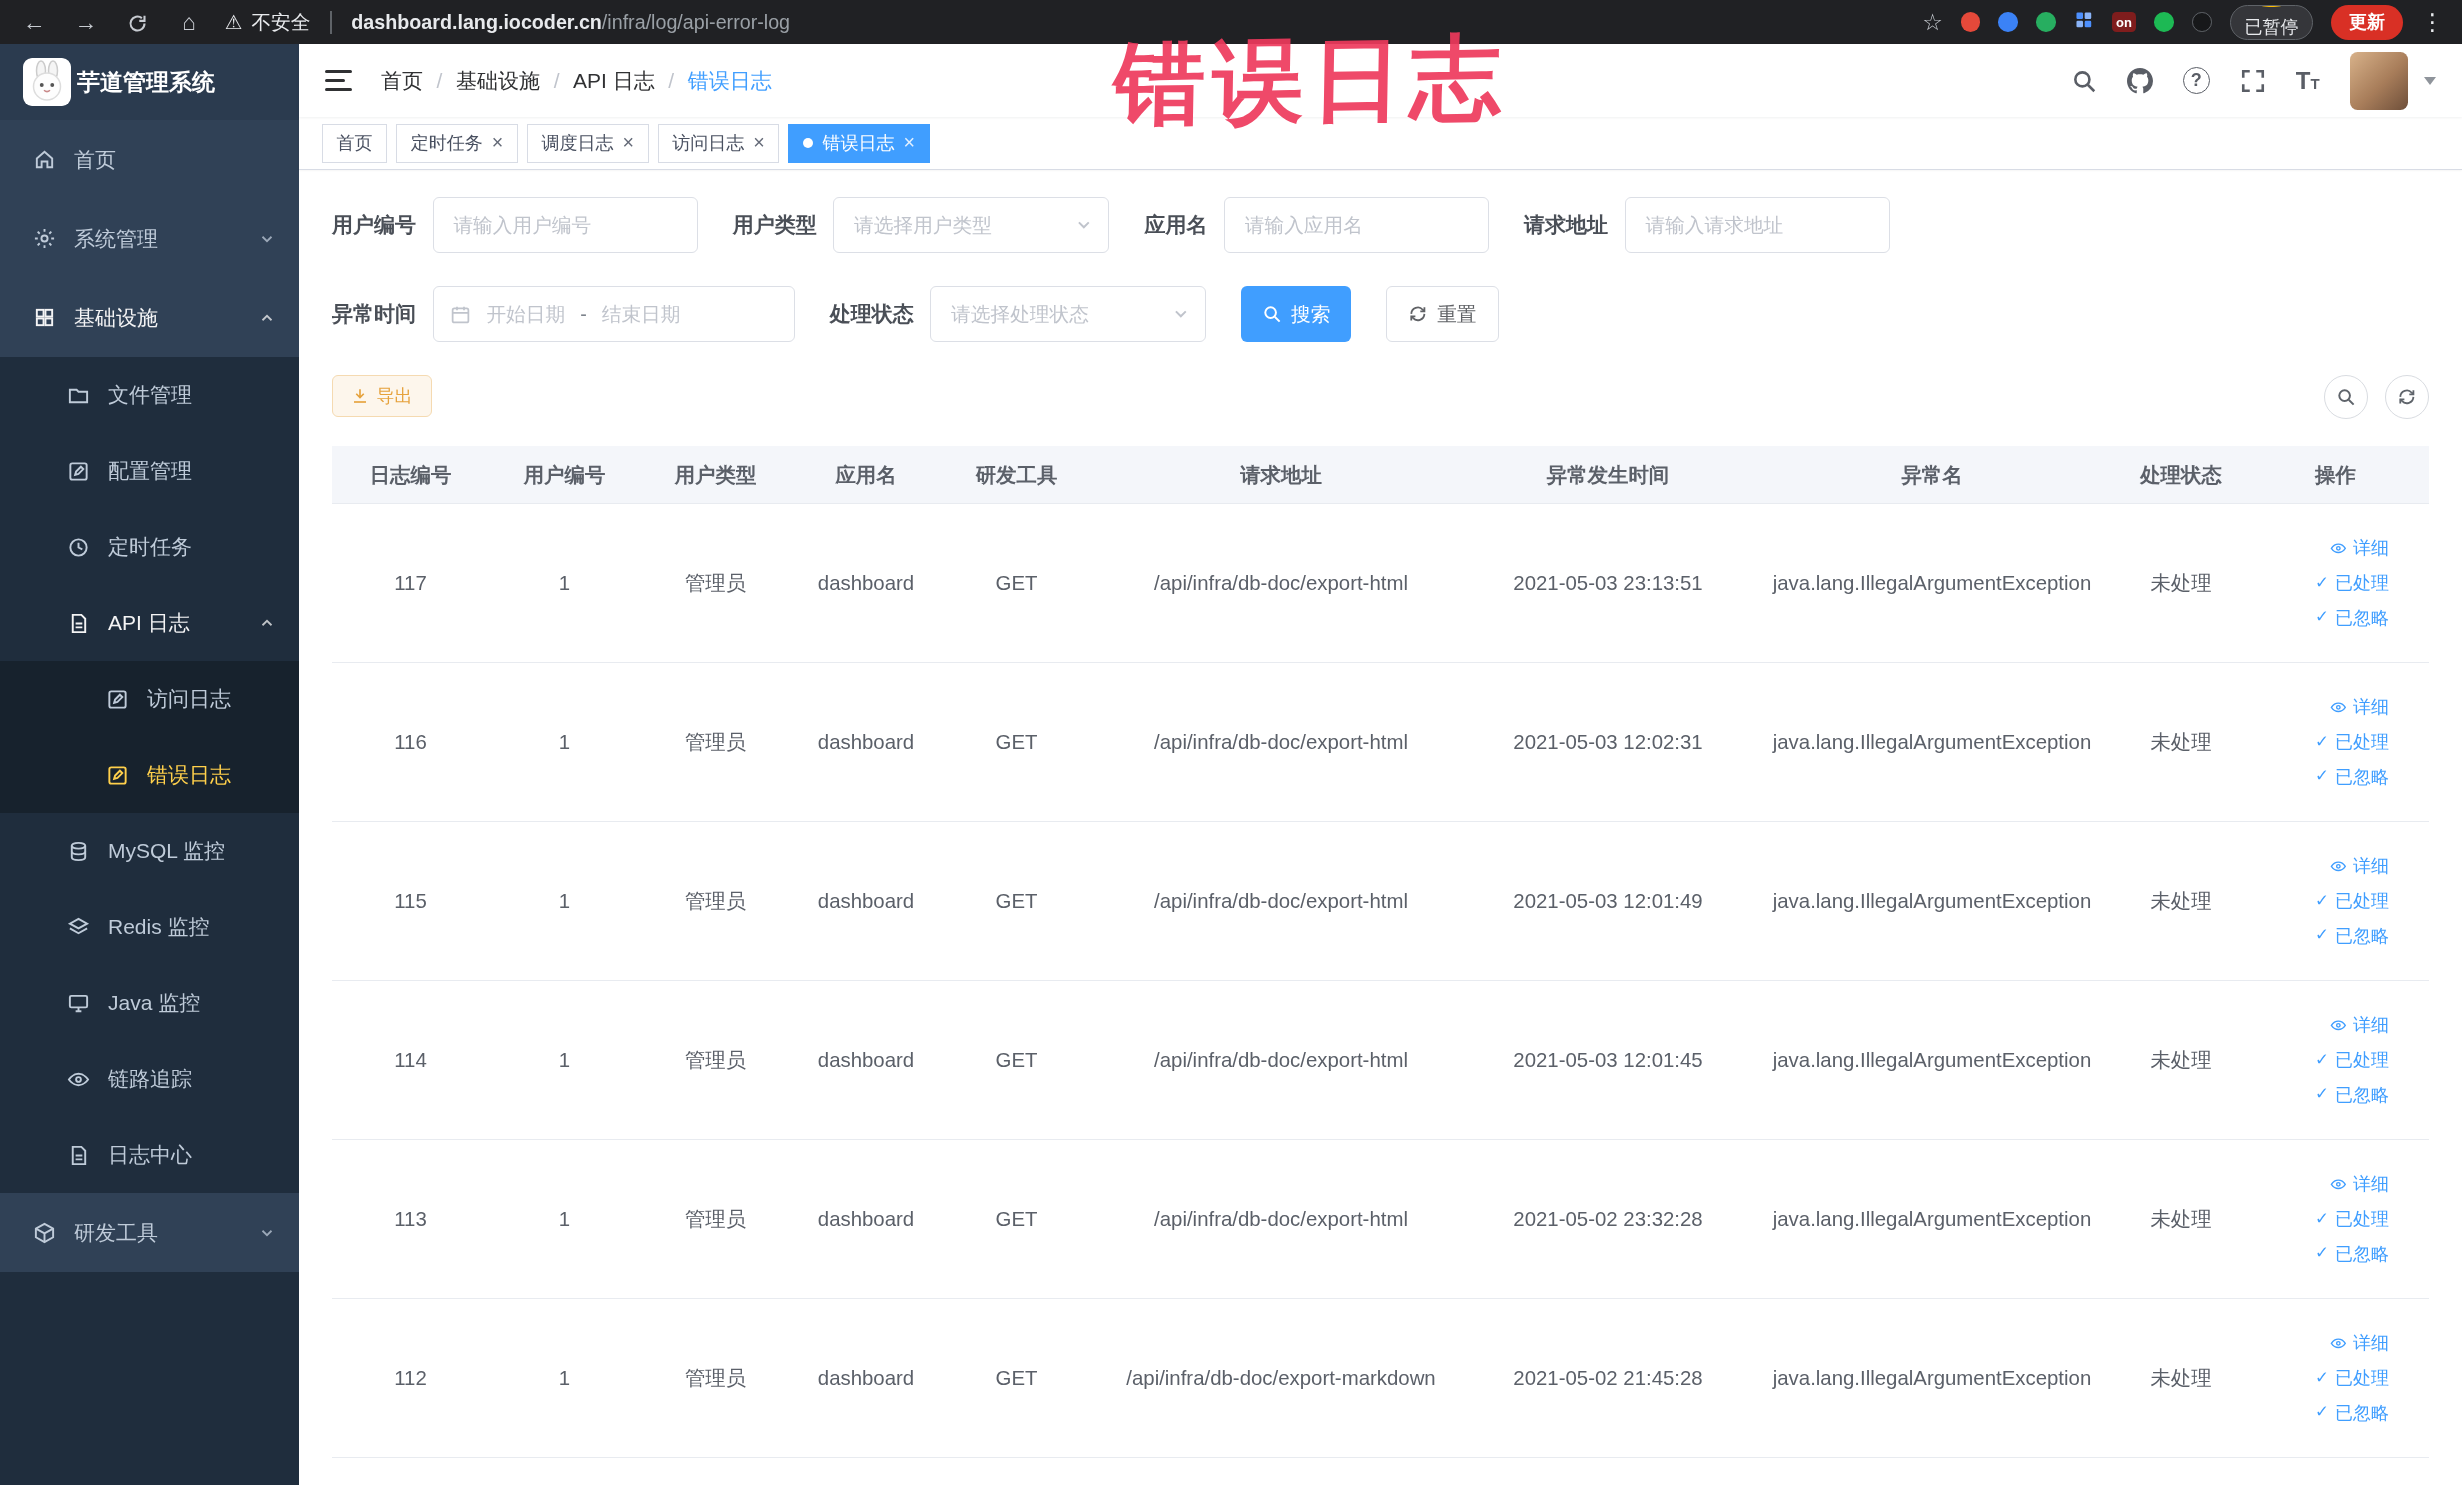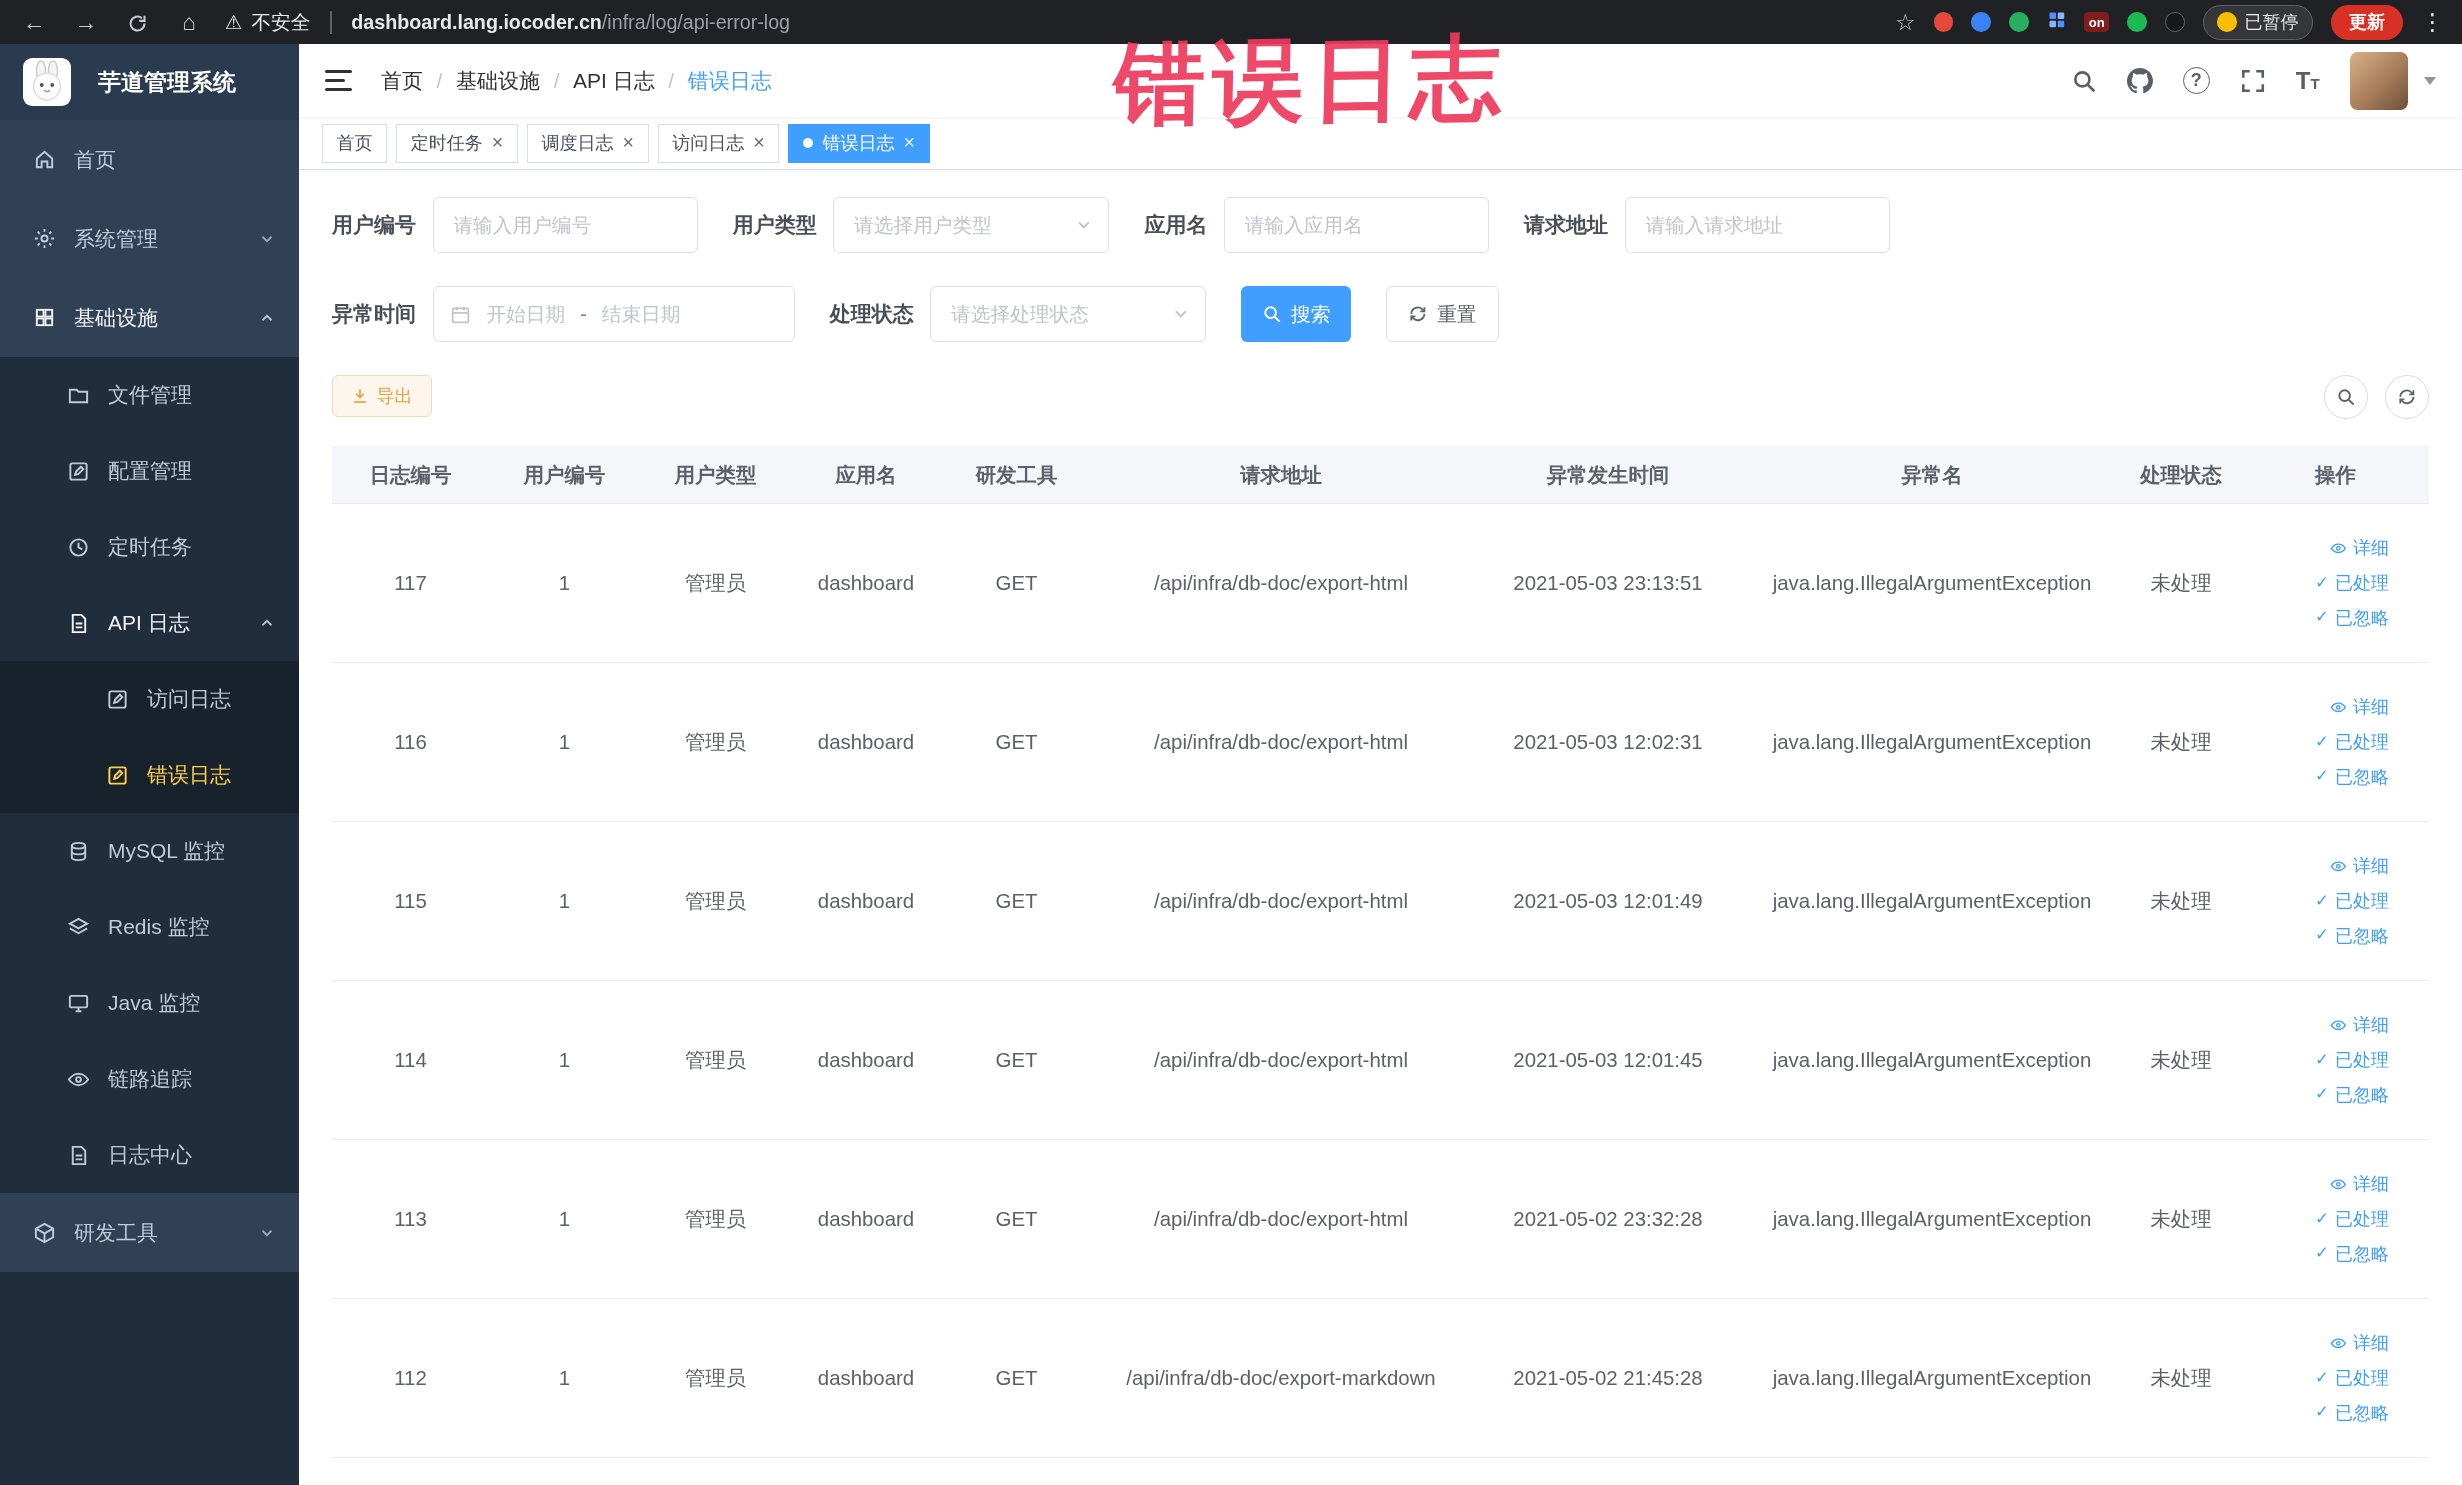--- a/index.html
+++ b/index.html
@@ -18,29 +18,29 @@
   .url { display:flex; align-items:center; font-size:19.7px; white-space:nowrap; }
   .url .host { color:#e8eaed; font-weight:700; }
   .url .path { color:#9aa0a6; }
   .chrome-right { margin-left:auto; display:flex; align-items:center; gap:18px; }
   .star { font-size:23px; color:#c7cbd1; }
   .extdot { width:19.7px; height:19.7px; border-radius:50%; display:inline-block; }
   .ext-grid svg { width:19.7px; height:19.7px; }
   .on-badge { background:#7f1d1d; color:#fff; font-size:13px; border-radius:4.5px;
     padding:2.3px 4.5px; font-weight:700; }
   .paused-pill { display:flex; align-items:center; gap:7.6px; background:#35363a;
-    border:0.8px solid #5f6368; border-radius:19.7px; height:35px; padding:0 13.6px; color:#e8eaed; font-size:18px; }
+    border:0.8px solid #5f6368; border-radius:19.7px; height:35px; padding:0 13.6px; color:#e8eaed; font-size:18px;flex-direction:column; }
   .face { width:19.7px; height:19.7px; border-radius:50%; background:#fbbc04; display:inline-block; }
   .update-btn { background:#d93025; color:#fff; border:none; border-radius:18px; height:35px;
     padding:0 18px; font-size:18px; font-weight:700; cursor:pointer; }
   .kebab { color:#e8eaed; font-size:23px; }
 
   
   .sidebar { position:absolute; left:0; top:44px; width:299px; bottom:0; background:#1f2d3d; overflow:hidden; }
-  .logo { height:76px; background:#2b3b4f; display:flex; align-items:center; gap:27px; padding:16px 23px; }
+  .logo { height:76px; background:#2b3b4f; display:flex; align-items:center; gap:6px; padding:16px 23px; }
   .logo-img { width:48px; height:48px; border-radius:7.6px; overflow:hidden; flex:0 0 48px; }
   .logo-title { color:#fff; font-size:23px; font-weight:700; white-space:nowrap; }
   .s-item { display:flex; align-items:center; gap:18px; color:#bfcbd9; font-size:21px; cursor:pointer; }
   .d0 { height:79px; padding:0 0 0 33px; background:#304156; }
   .d1 { height:76px; padding-left:67px; background:#1f2d3d; }
   .d2 { height:76px; padding-left:106px; background:#17222d; }
   .s-item.bright { color:#f4f4f5; }
   .s-item.active { color:#ffd04b; }
   .s-icon svg { width:23px; height:23px; display:block; }
   .arrow { margin-left:auto; margin-right:23px; opacity:.75; }

